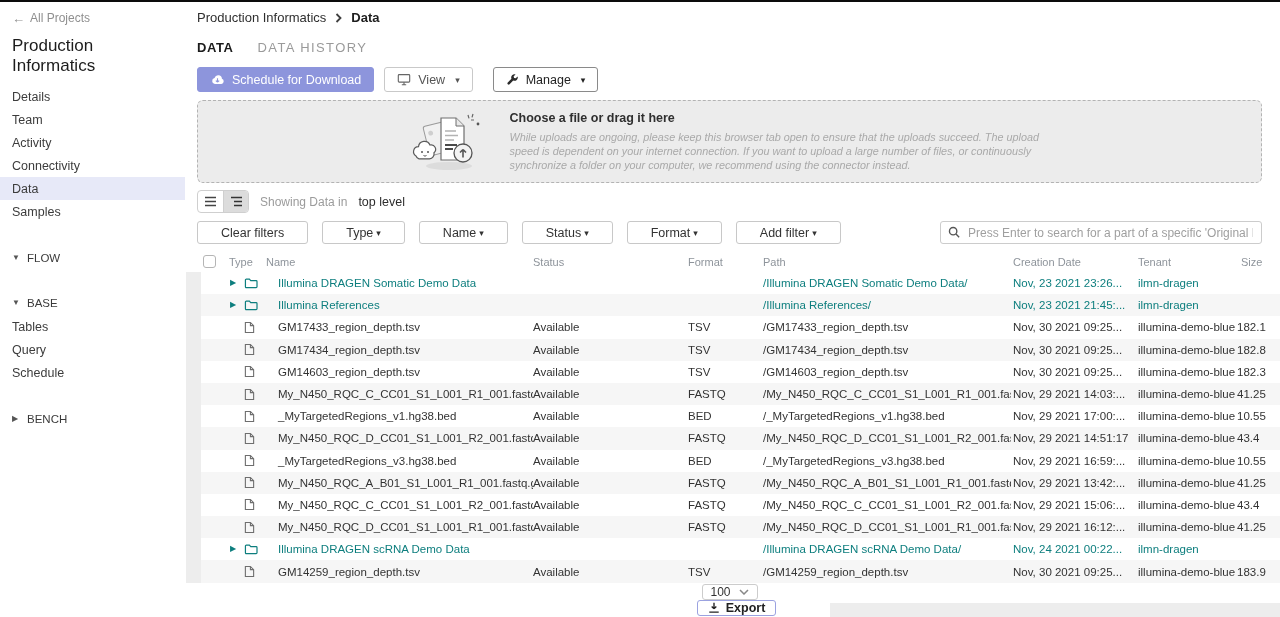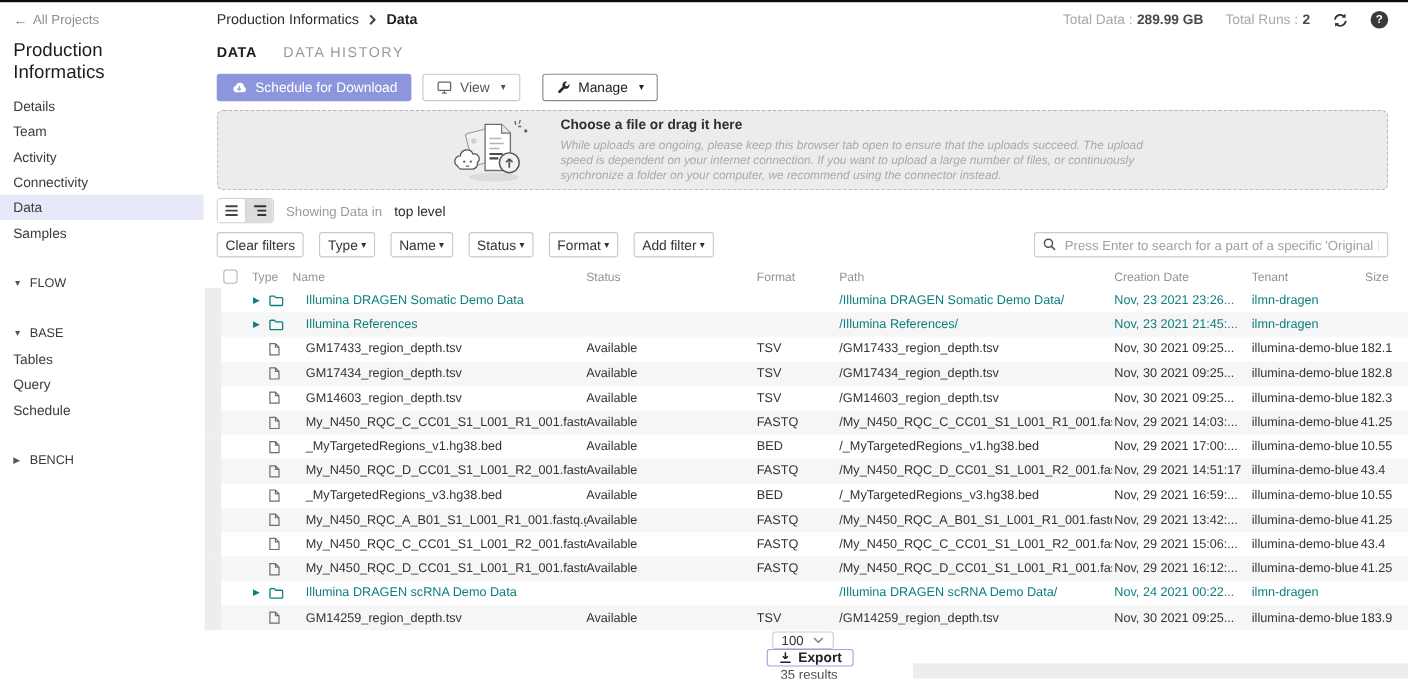--- a/index.html
+++ b/index.html
@@ -40,36 +40,36 @@
   .tab { font-size:13px; letter-spacing:1.4px; color:#9a9a9a; cursor:pointer; }
   .tab.active { color:#1b1b1b; font-weight:bold; letter-spacing:.6px; }
 
   .toolbar { display:flex; align-items:center; margin-top:12px; gap:10px; }
   .btn { display:inline-flex; align-items:center; gap:7px; height:25px; padding:0 12px; border:1px solid #c9c9c9;
     border-radius:3px; background:#fff; font-size:12.5px; color:#555; cursor:pointer; white-space:nowrap; }
   .btn-primary { background:#8d95dc; border-color:#8d95dc; color:#fff; }
   .btn-manage { border-color:#8a8a8a; color:#222; margin-left:10px; font-weight:500; }
   .caret-down { font-size:9px; margin-left:3px; color:inherit; }
 
-  .dropzone { margin-top:8px; height:73px; background:#ececec; border:1px dashed #b3b3b3; border-radius:6px;
+  .dropzone { margin-top:8px; height:83px; background:#ececec; border:1px dashed #b3b3b3; border-radius:6px;
     display:flex; align-items:center; justify-content:center; gap:26px; cursor:pointer; }
   .dz-text { width:540px; }
   .dz-title { font-size:12.5px; font-weight:bold; color:#2f2f2f; }
   .dz-note { margin-top:5px; font-size:10.8px; font-style:italic; color:#a9a9a9; line-height:1.32; }
 
   .showing-bar { display:flex; align-items:center; margin-top:7px; gap:11px; height:23px; }
   .toggle-group { display:flex; border:1px solid #cfcfcf; border-radius:4px; overflow:hidden; background:#fff; }
   .toggle-btn { width:25px; height:21px; display:flex; align-items:center; justify-content:center; cursor:pointer; }
   .toggle-btn + .toggle-btn { border-left:1px solid #cfcfcf; }
   .toggle-btn.active { background:#dcdcdc; }
   .showing-label { font-size:12px; color:#9b9b9b; }
   .showing-value { font-size:12.5px; color:#2d2d2d; }
 
   .filter-bar { display:flex; align-items:center; margin-top:8px; gap:14px; }
-  .filter-btn { display:inline-flex; align-items:center; height:23px; padding:0 7px; border:1px solid #c8c8c8;
+  .filter-btn { display:inline-flex; align-items:center; height:23px; padding:0 23px; border:1px solid #c8c8c8;
     border-radius:3px; background:#fff; font-size:12.5px; color:#333; cursor:pointer; white-space:nowrap; }
   .search-box { margin-left:auto; position:relative; width:322px; }
   .search-box input { width:100%; height:23px; border:1px solid #ccc; border-radius:3px; padding:0 8px 0 27px;
     font-size:12px; color:#333; font-family:inherit; background:#fff; }
   .search-box input::placeholder { color:#9f9f9f; }
   .search-icon { position:absolute; left:8px; top:5px; }
 
   
   .table-wrap { margin-top:7px; margin-left:-11px; width:1094px; overflow:hidden; }
   .t-header, .t-row { display:grid; grid-template-columns:15px 26px 39px 267px 155px 73px 250px 124px 100px 85px; width:1134px; align-items:center; }
@@ -157,33 +157,20 @@
   <div class="main">
 
     <div class="main-header">
       <div class="breadcrumb">
         <span class="crumb-link">Production Informatics</span>
         <svg width="7" height="10" viewBox="0 0 7 10">
             <path d="M1.5 1l4 4-4 4" stroke="#3f3f3f" stroke-width="1.8" fill="none"></path>
           </svg>
         <span class="crumb-current">Data</span>
       </div>
-      <div class="stats">
-        <span class="stat"><span>Total Data :</span><b>289.99 GB</b></span>
-        <span class="stat"><span>Total Runs :</span><b>2</b></span>
-        <span class="icon-btn">
-          <svg width="15" height="15" viewBox="0 0 16 16" fill="none" stroke="#333" stroke-width="1.7">
-            <path d="M13.3 8.6a5.4 5.4 0 0 1-9.2 3.1"></path>
-              <path d="M2.7 7.4a5.4 5.4 0 0 1 9.2-3.1"></path>
-            <path d="M12.4 2.2v2.6H9.8" stroke-width="1.4"></path>
-              <path d="M3.6 13.8v-2.6h2.6" stroke-width="1.4"></path>
-          </svg>
-        </span>
-        <span class="help-circle">?</span>
-      </div>
     </div>
 
     <div class="tabs">
       <div class="tab active">DATA</div>
       <div class="tab">DATA HISTORY</div>
     </div>
 
     <div class="toolbar">
       <div class="btn btn-primary">
         <svg width="15" height="12" viewBox="0 0 16 13">

